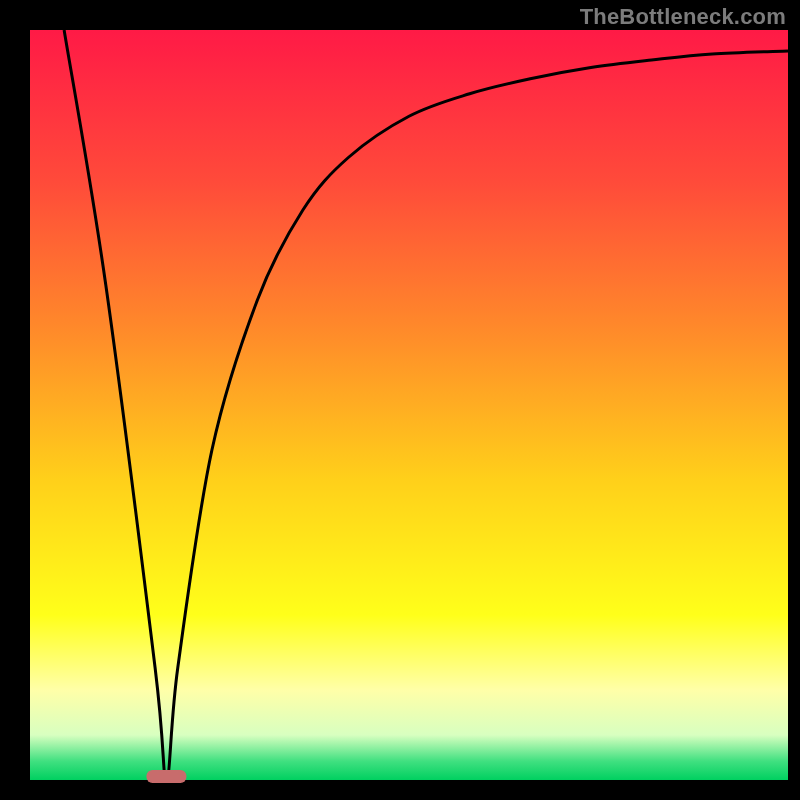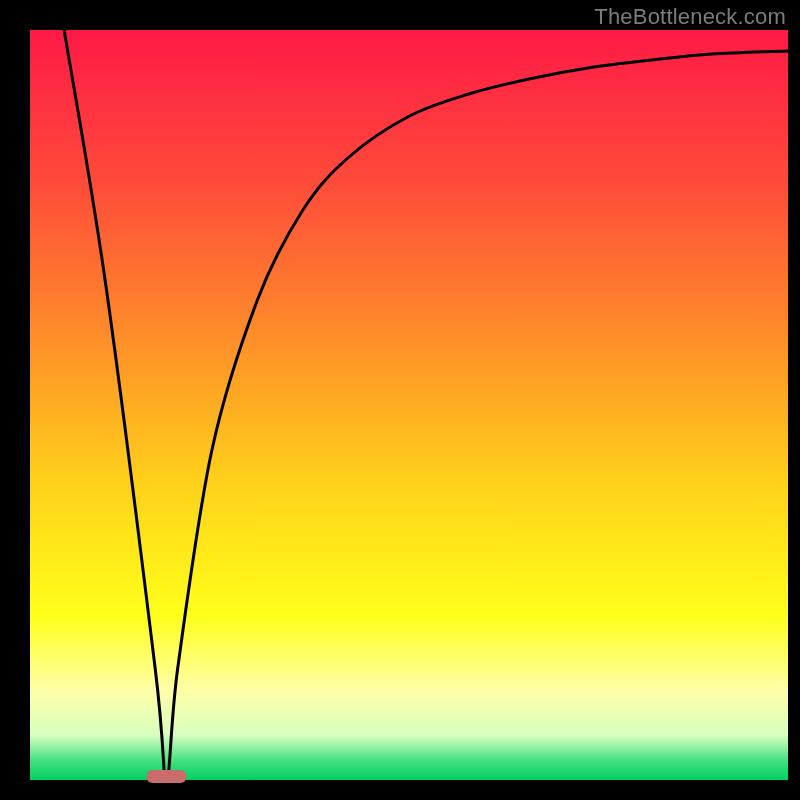--- a/index.html
+++ b/index.html
@@ -18,21 +18,21 @@
     width: 800px;
     height: 800px;
     background: #000;
   }
   .attribution {
     position: absolute;
     top: 4px;
     right: 14px;
     color: #7c7c7c;
     font-size: 22px;
-    font-weight: 400;
+    font-weight: 700;
     letter-spacing: 0.2px;
   }
   svg {
     position: absolute;
     top: 0;
     left: 0;
   }
 </style>
 </head>
 <body>

